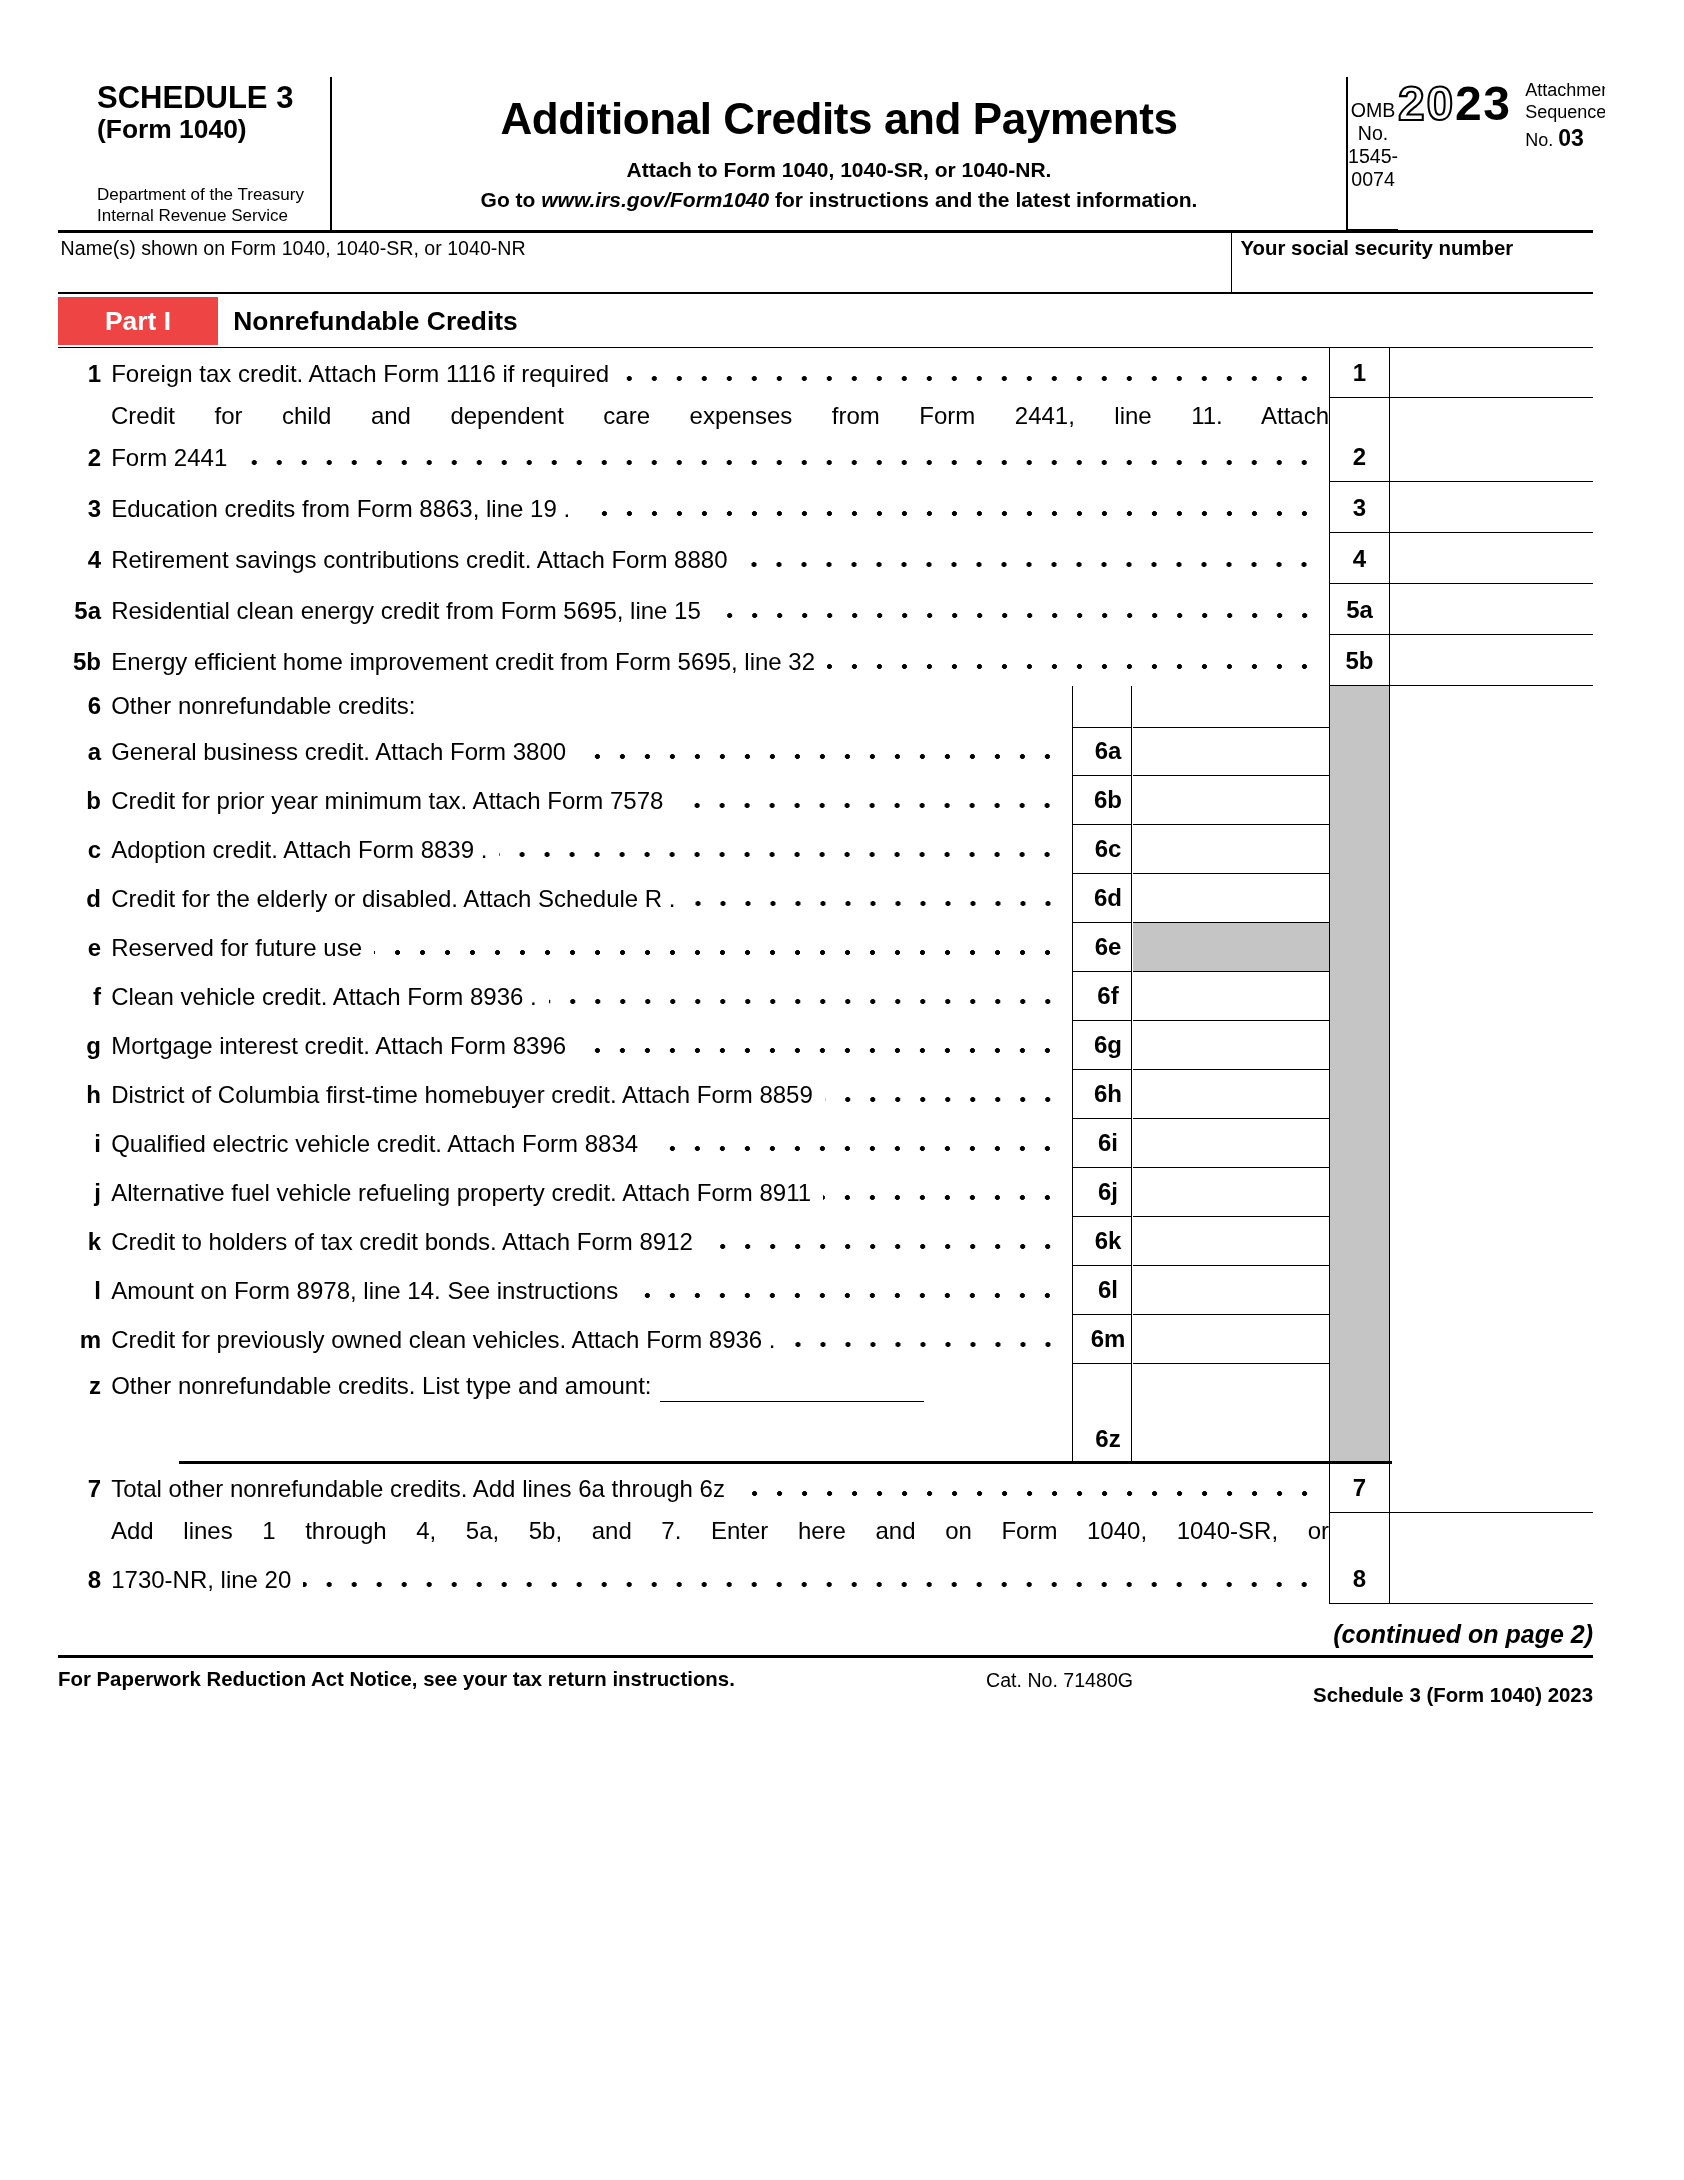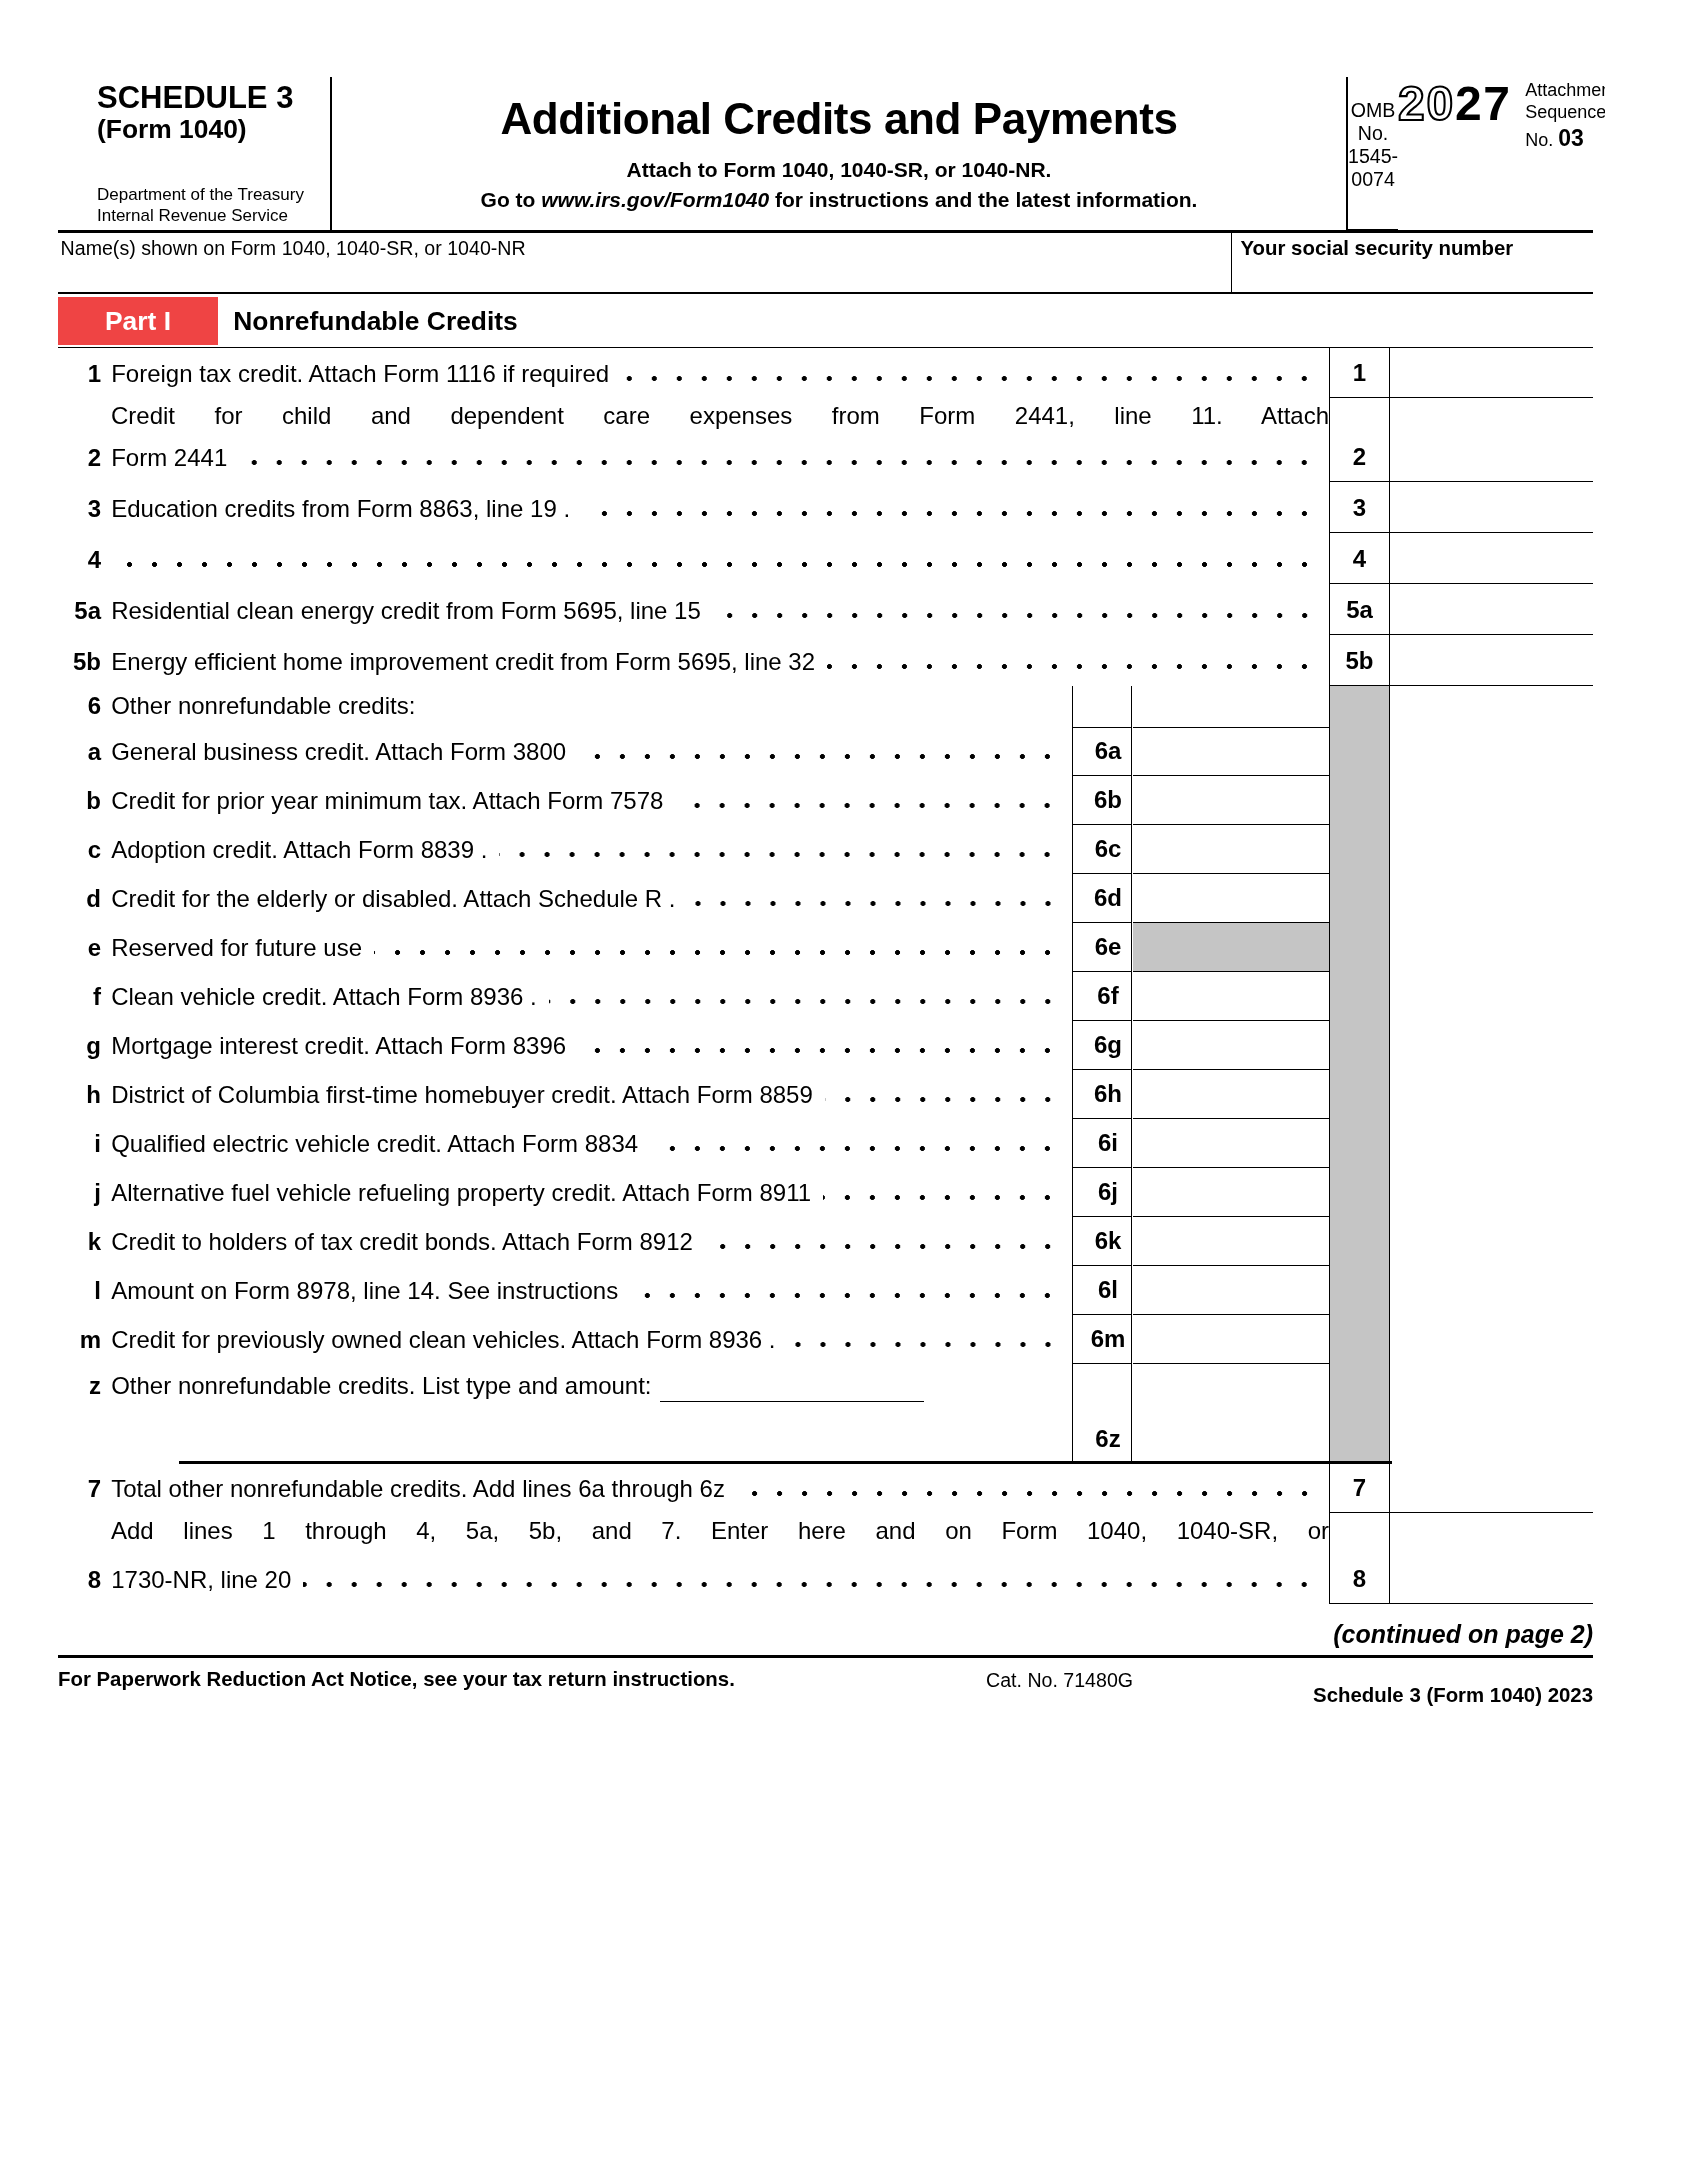--- a/index.html
+++ b/index.html
@@ -84,21 +84,21 @@
           <div>Internal Revenue Service</div>
         </div>
       </div>
       <div class="hdr-center">
         <div class="hdr-title">Additional Credits and Payments</div>
         <div class="hdr-attach">Attach to Form 1040, 1040-SR, or 1040-NR.</div>
         <div class="hdr-goto"><span>Go to </span><span class="url">www.irs.gov/Form1040</span><span> for instructions and the latest information.</span></div>
       </div>
       <div class="hdr-right">
         <div class="omb">OMB No. 1545-0074</div>
-        <div class="year"><span class="outline">20</span><span>27</span></div>
+        <div class="year"><span class="outline">20</span><span>23</span></div>
         <div class="attach-seq">
           <div>Attachment</div>
           <div><span>Sequence No. </span><span class="seq-no">03</span></div>
         </div>
       </div>
     </div>
 
     <div class="idrow">
       <div class="name-cell">
         <div>Name(s) shown on Form 1040, 1040-SR, or 1040-NR</div>
@@ -142,20 +142,21 @@
             <span class="num">3</span>
             <span class="txt">Education credits from Form 8863, line 19 .</span>
             <span class="dots"></span>
           </div>
           <div class="lab">3</div>
           <div class="amt"></div>
         </div>
         <div class="row" style="height: 51px;">
           <div class="rline" style="width: 1271px;">
             <span class="num">4</span>
+            <span class="txt">Retirement savings contributions credit. Attach Form 8880</span>
             <span class="dots"></span>
           </div>
           <div class="lab">4</div>
           <div class="amt"></div>
         </div>
         <div class="row" style="height: 51px;">
           <div class="rline" style="width: 1271px;">
             <span class="num">5a</span>
             <span class="txt">Residential clean energy credit from Form 5695, line 15</span>
             <span class="dots"></span>

